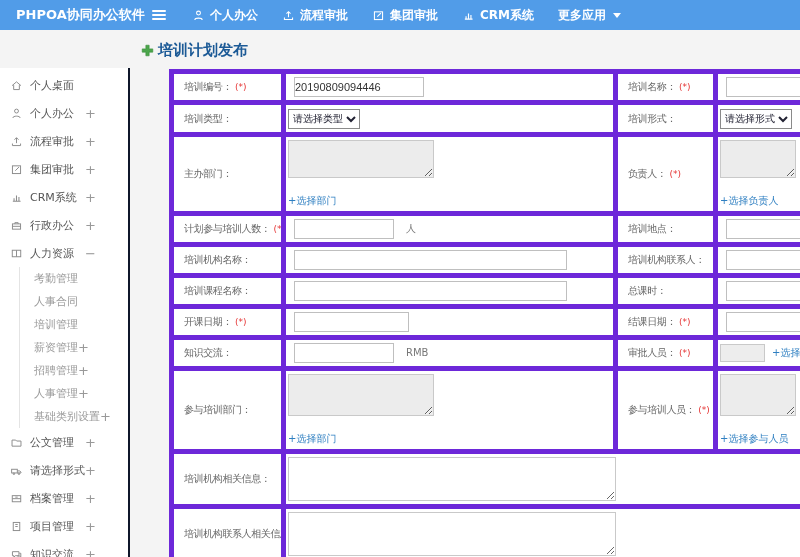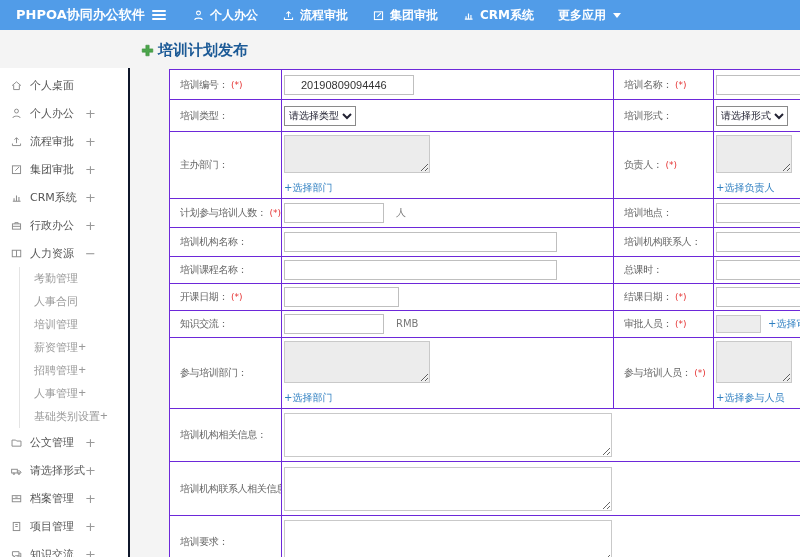--- a/index.html
+++ b/index.html
@@ -20,53 +20,53 @@
     border-top:5px solid #fff; margin-left:2px; }
 
   
   .sidebar { position:absolute; top:30px; left:0; width:130px; height:527px;
     background:#fff; border-right:2px solid #0f172a; padding-top:3px; overflow:hidden;margin-top:38px; }
   .s-item { display:flex; align-items:center; height:28px; padding:0 32px 0 10px;
     font-size:11px; color:#555; cursor:pointer; white-space:nowrap; }
   .s-item svg { margin-right:7px; flex:none; stroke:#8c8c8c; }
   .s-exp { margin-left:auto; color:#999; font-size:13px; }
   .s-sub { margin-left:19px; border-left:1px solid #e4e4e4; }
-  .s-sub .s-item { height:23px; padding:0 42px 0 14px; color:#9a9a9a;font-family:Liberation Mono, monospace; }
+  .s-sub .s-item { height:23px; padding:0 42px 0 14px; color:#9a9a9a; }
 
   
   .main { position:absolute; top:30px; left:131px; width:669px; height:527px;
     background:#f4f4f4; overflow:hidden; }
   .page-title { display:flex; align-items:center; gap:4px; margin:11px 0 9px 10px;
     font-size:15px; font-weight:bold; color:#1c5a96; }
 
   table.form-table { margin-left:38px; width:1000px; table-layout:fixed;
     border-collapse:collapse; background:#fff; }
-  td { border:1px solid #6d28d9; vertical-align:middle; }
+  td { border:5px solid #6d28d9; vertical-align:middle; }
   td.lab { font-size:10px; color:#666; letter-spacing:-0.4px; padding:3px 2px 3px 10px;
     white-space:nowrap; overflow:hidden; }
   td.fld { padding:3px 0 3px 2px; font-size:10px; color:#666; }
   .req { color:#e53535; font-size:9px; margin-left:3px; letter-spacing:0; }
 
   .inp { height:20px; border:1px solid #bfbfbf; background:#fff; font-size:11px;
-    color:#333; padding:1px 16px; vertical-align:middle; }
+    color:#333; padding:1px 0; vertical-align:middle;margin-left:6px; }
   .w100{width:100px} .w115{width:115px}
   .w130{width:130px} .w250{width:250px} .w273{width:273px}
   .suffix { font-size:10px; color:#777; margin-left:12px; }
   .sel { height:20px; border:1px solid #8a8a8a; background:#fff; font-size:10px;
     color:#223; }
   textarea.ta { width:146px; height:38px; background:#ececec; border:1px solid #c9c9c9;
     display:block; font-size:11px; }
   textarea.ta-sm { width:76px; }
   textarea.ta2 { height:42px; }
   textarea.ta-big { width:328px; height:44px; background:#fff; border:1px solid #c9c9c9;
     display:block; font-size:11px; }
   .inp-gray { width:45px; height:18px; background:#ededed; border:1px solid #c9c9c9;
     vertical-align:middle; }
   .link { color:#2e7fc1; font-size:10px; cursor:pointer; text-decoration:none; }
-  .link.blk { display:block; margin-top:8px; }
+  .link.blk { display:block; margin-top:16px; }
   .link.inl { margin-left:7px; }
 </style>
 </head>
 <body>
 
 <div class="navbar">
   <div class="logo">PHPOA协同办公软件</div>
   <div class="burger">
       <i></i>
       <i></i>

